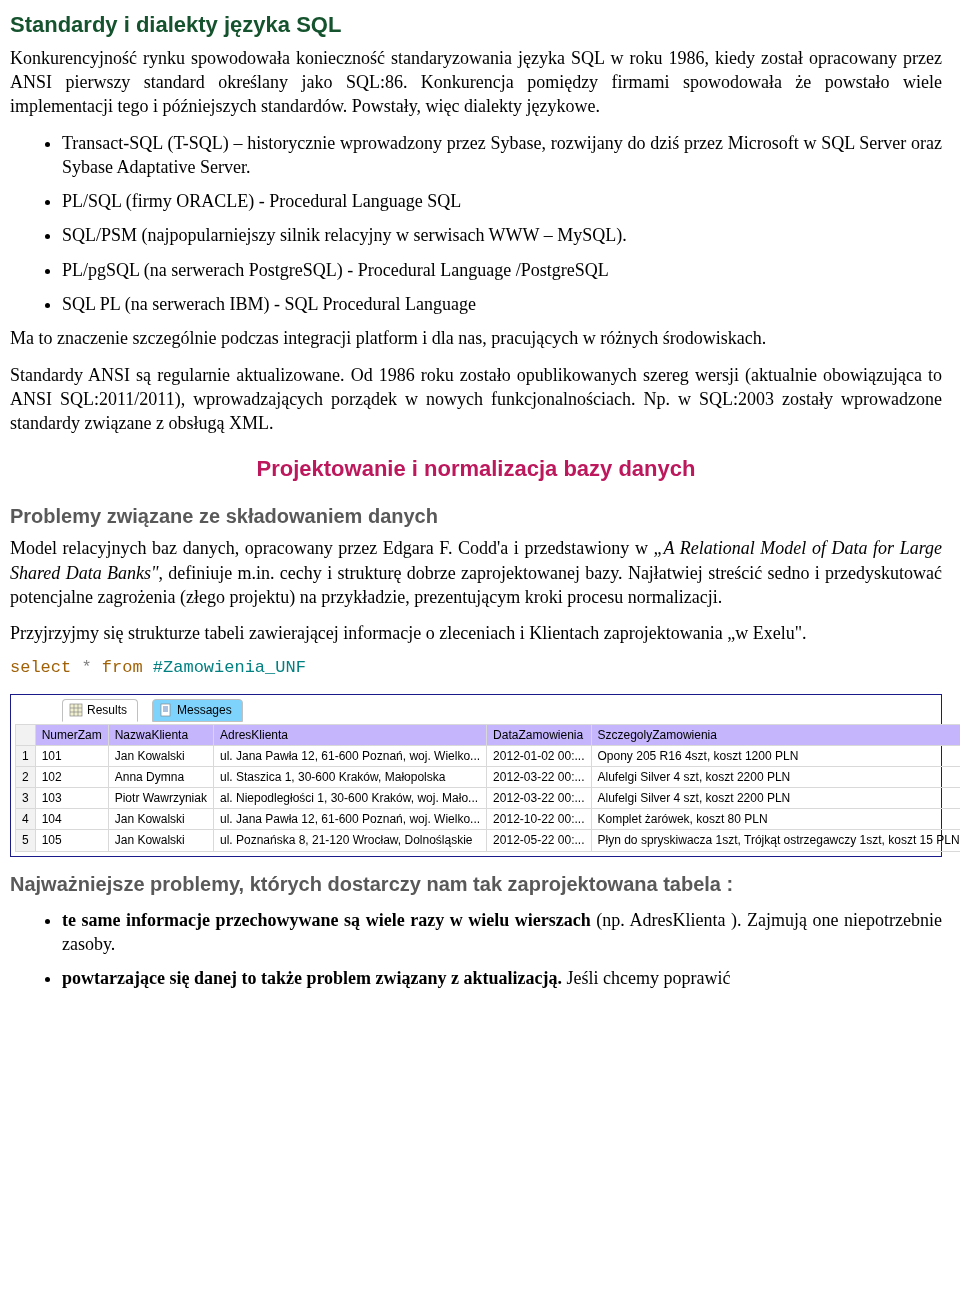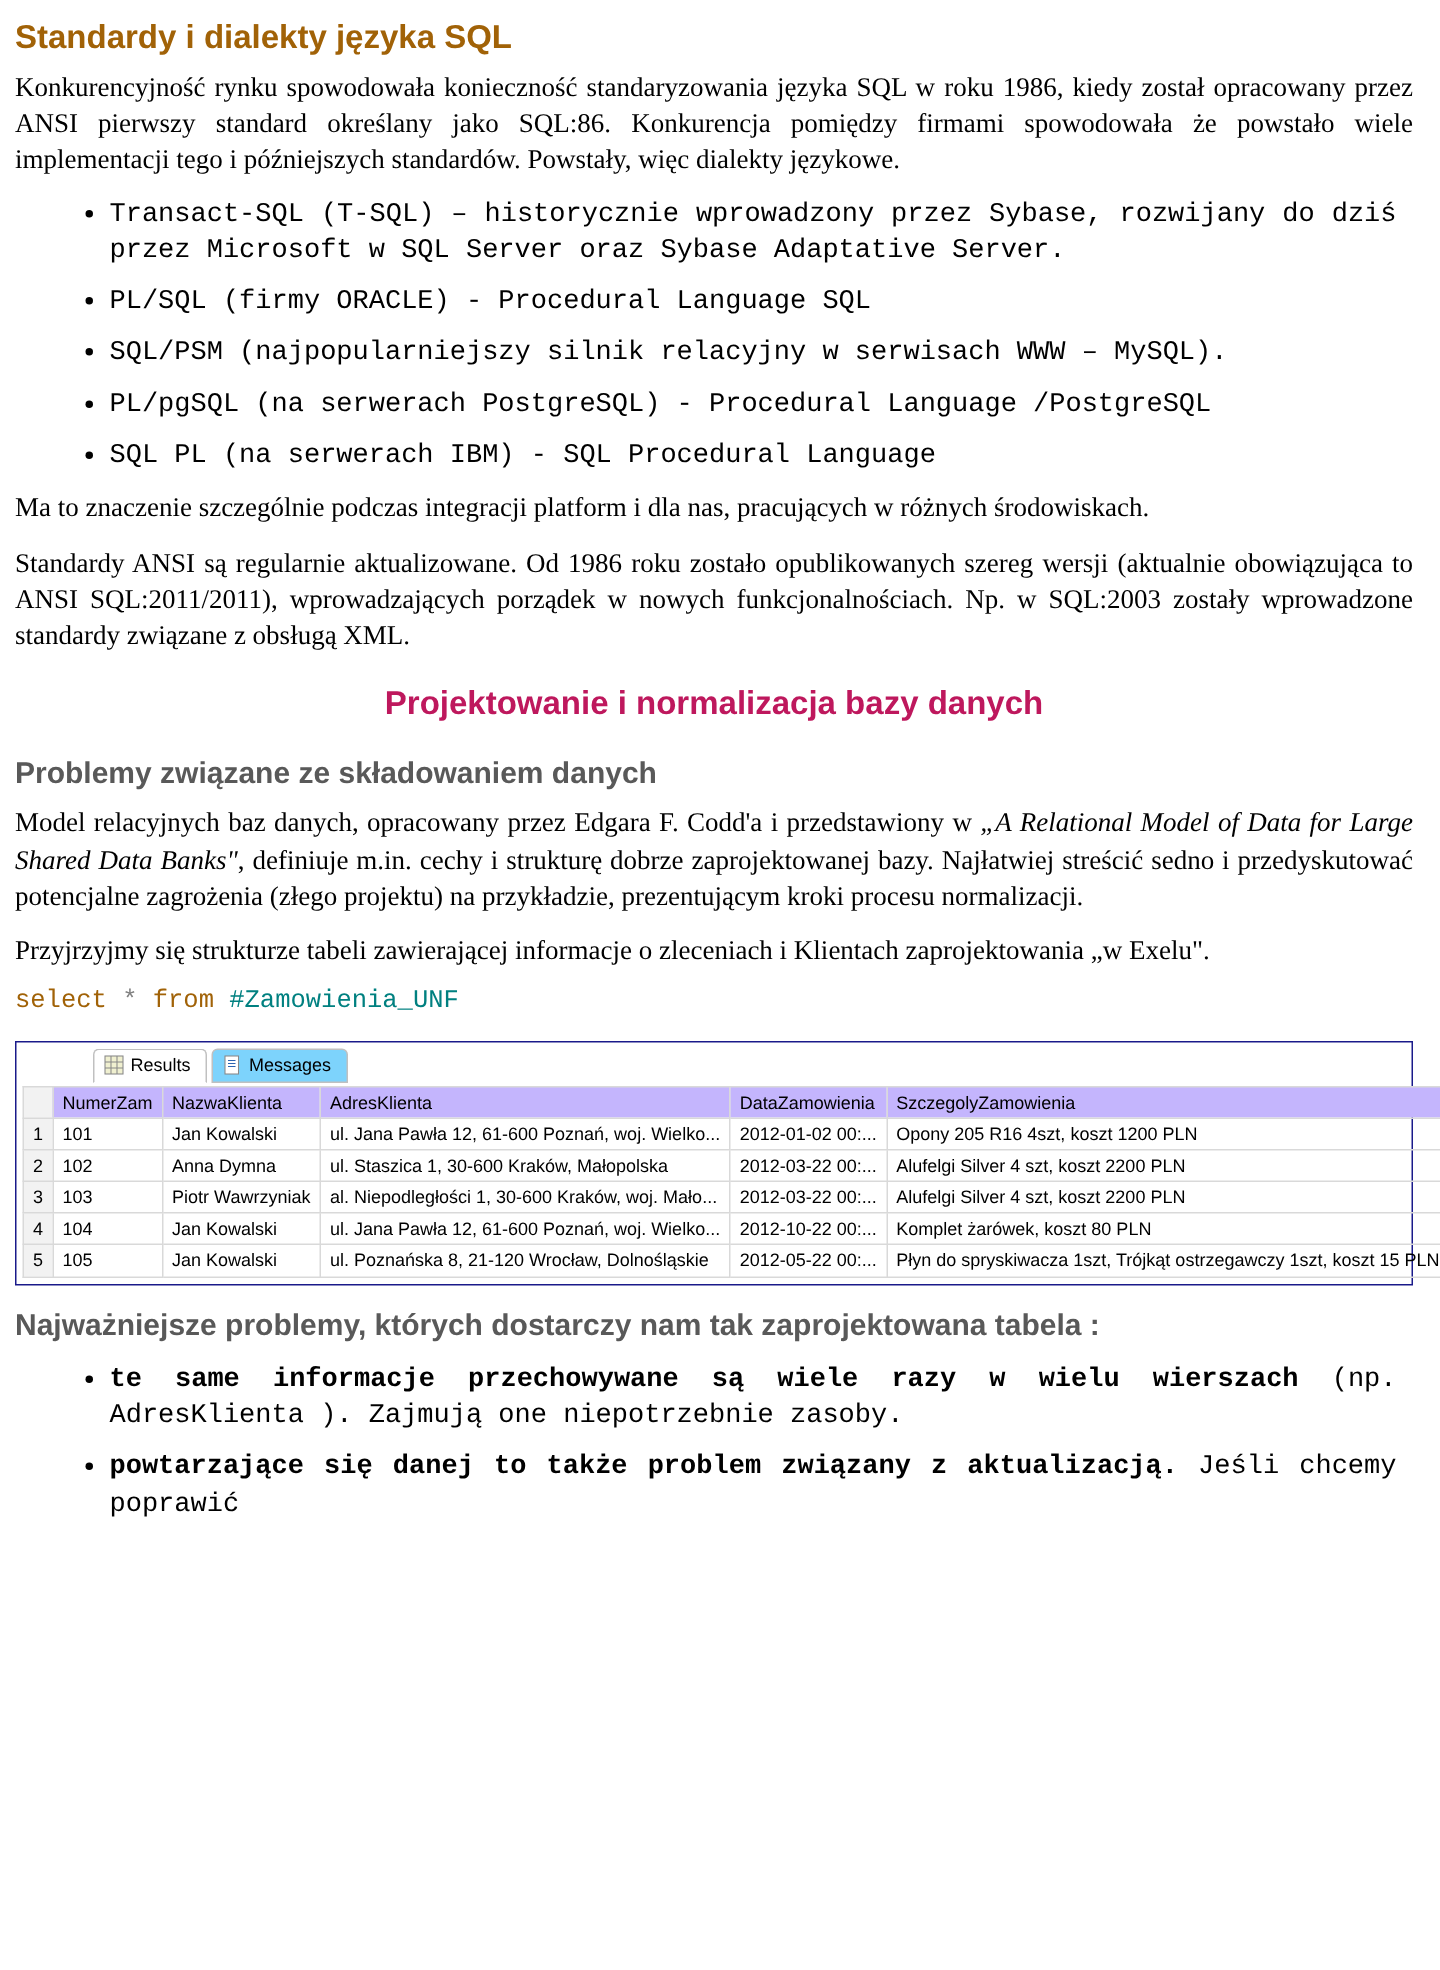--- a/index.html
+++ b/index.html
@@ -6,21 +6,21 @@
     font-family: "Times New Roman", Times, serif;
     font-size: 18px;
     line-height: 1.35;
     color: #000;
     margin: 0;
     padding: 10px 18px 10px 10px;
     width: 960px;
     box-sizing: border-box;
   }
   h2.title {
-    color: #a16207;
+    color: #14532d;
     font-family: "Liberation Sans", Arial, sans-serif;
     font-size: 22px;
     font-weight: bold;
     margin: 0 0 6px 0;
   }
   h2.subsection {
     color: #be185d;
     font-family: "Liberation Sans", Arial, sans-serif;
     font-size: 22px;
     font-weight: bold;
@@ -29,41 +29,41 @@
   }
   h3.sub {
     color: #595959;
     font-family: "Liberation Sans", Arial, sans-serif;
     font-size: 20px;
     font-weight: bold;
     margin: 14px 0 6px 0;
   }
   p { margin: 6px 0 12px 0; text-align: justify; }
   ul { margin: 6px 0 10px 0; padding-left: 52px; }
-  ul li { margin: 10px 11px; text-align: justify; font-family: Liberation Mono, monospace; }
+  ul li { margin: 10px 0; text-align: justify; }
   .italic { font-style: italic; }
   .code-line {
     font-family: "Courier New", monospace;
     font-size: 17px;
     margin: 10px 0 14px 0;
   }
   .kw-blue  { color: #a16207; }
   .kw-gray  { color: #808080; }
   .kw-teal  { color: #008080; }
 
   
   .results-wrap {
     border: 1px solid #1a1a8a;
     padding: 4px;
     margin: 6px 0 14px 0;
     font-family: Tahoma, Arial, sans-serif;
   }
   .tabs {
     display: flex;
-    gap: 1px;
+    gap: 12px;
     margin-bottom: 2px;
     padding-left: 47px;
   }
   .tab {
     display: flex;
     align-items: center;
     gap: 4px;
     padding: 2px 10px 2px 6px;
     font-size: 12px;
     border: 1px solid #c0c0c0;

